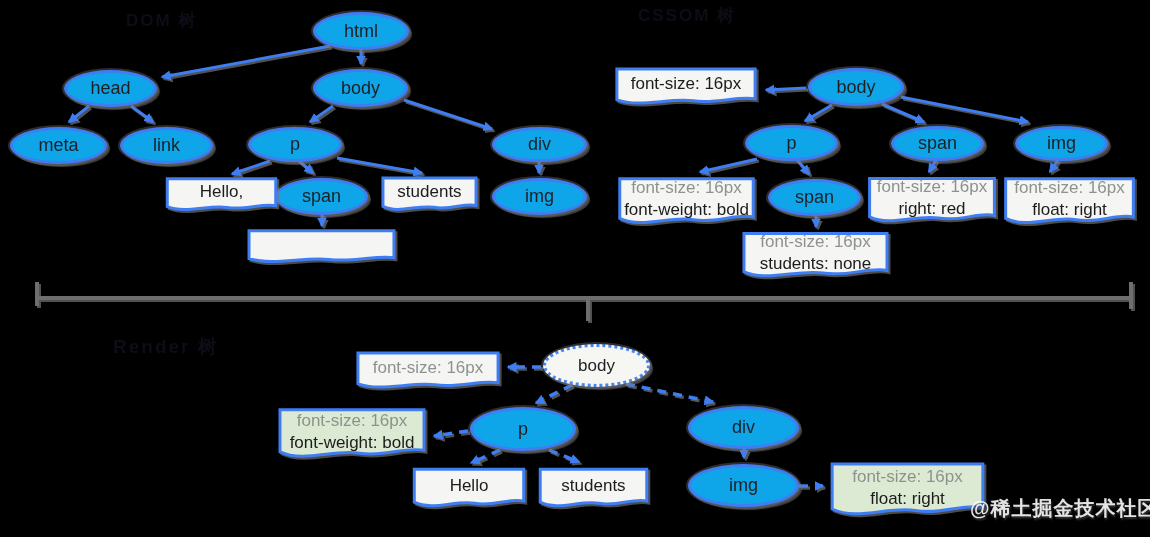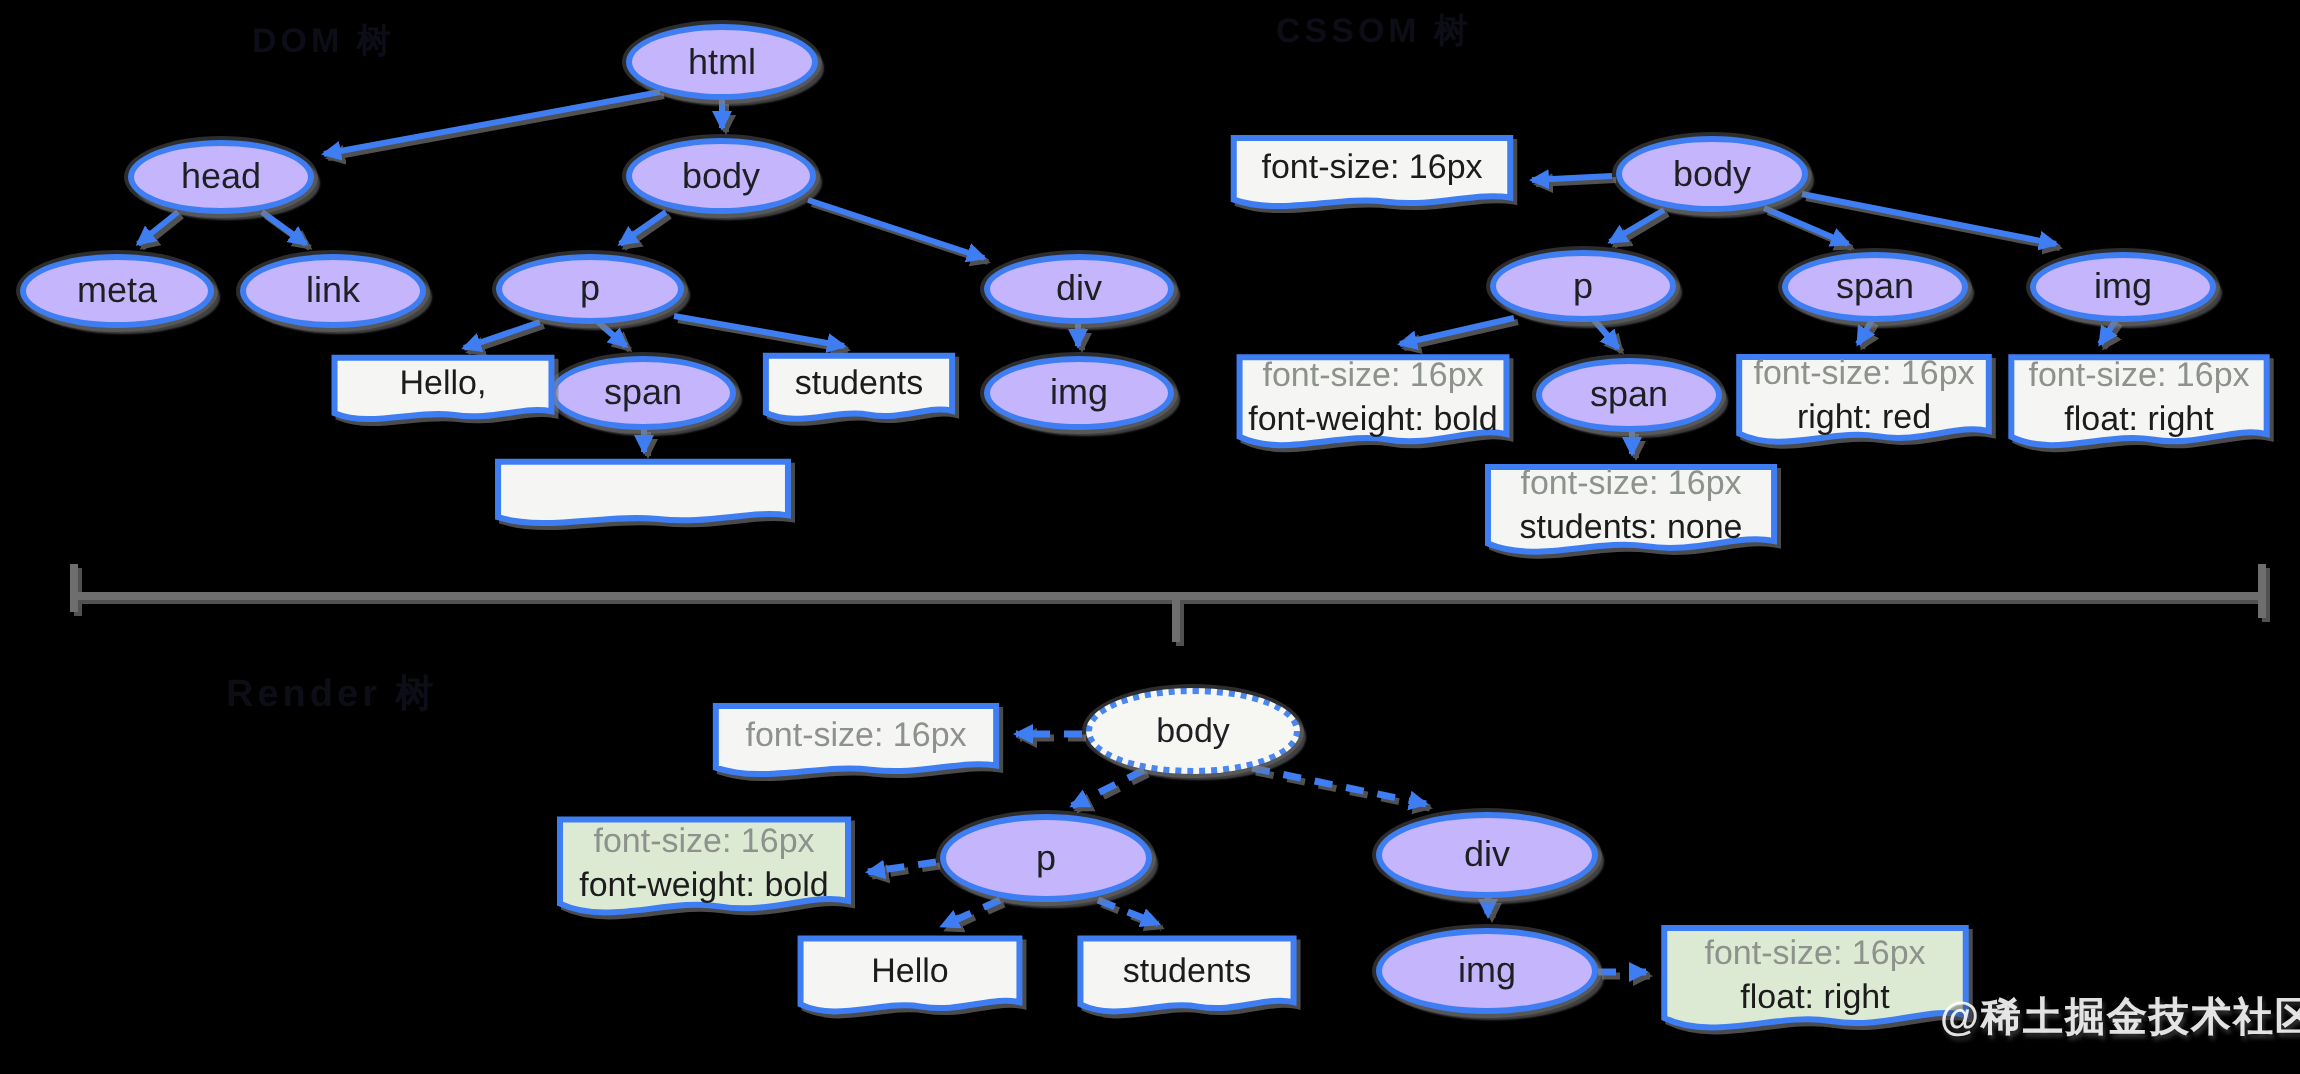--- a/index.html
+++ b/index.html
@@ -8,21 +8,21 @@
     overflow:hidden; font-family:"Liberation Sans", sans-serif;
   }
   
   .edges {
     position:absolute; left:0; top:0; width:1150px; height:537px;
     filter: drop-shadow(2px 2px 0 rgba(125,125,125,0.65));
   }
   
   .node {
     position:absolute; border:3px solid #3f7ef2; border-radius:50%;
-    background:#c4b5fd; display:flex; align-items:center; justify-content:center;
+    background:#0ea5e9; display:flex; align-items:center; justify-content:center;
     font-size:18px; color:#1e2023; box-sizing:border-box;
     box-shadow: 0 0 0 2px rgba(128,128,128,0.35), 3px 3px 1px rgba(120,120,120,0.55);
   }
   .node-dashed {
     background:#f6f6f3; border:3px dotted #4a86f0; font-size:17px;
   }
   
   .note { position:absolute; box-sizing:border-box;
     filter: drop-shadow(2.5px 2.5px 0 rgba(125,125,125,0.6));
   }
@@ -262,21 +262,21 @@
     <svg class="shape" viewBox="0 0 100 40" preserveAspectRatio="none">
         <path class="bg" d="M2,2 H98 V31 C86,28 72,36 55,33 C38,30 18,40 2,32 Z"></path>
         <path class="edge" vector-effect="non-scaling-stroke" d="M2,2 H98 V31 C86,28 72,36 55,33 C38,30 18,40 2,32 Z"></path>
       </svg>
     <div class="txt">
         <span class="gray">font-size: 16px</span>
         <span>float: right</span>
       </div>
   </div>
 
-  <div class="note note-white" style="left:398px; top:467px; width:114px; height:44px;">
+  <div class="note note-white" style="left:412px; top:467px; width:114px; height:44px;">
     <svg class="shape" viewBox="0 0 100 40" preserveAspectRatio="none">
         <path class="bg" d="M2,2 H98 V31 C86,28 72,36 55,33 C38,30 18,40 2,32 Z"></path>
         <path class="edge" vector-effect="non-scaling-stroke" d="M2,2 H98 V31 C86,28 72,36 55,33 C38,30 18,40 2,32 Z"></path>
       </svg>
     <div class="txt txt-lg">Hello</div>
   </div>
   <div class="note note-white" style="left:538px; top:467px; width:111px; height:44px;">
     <svg class="shape" viewBox="0 0 100 40" preserveAspectRatio="none">
         <path class="bg" d="M2,2 H98 V31 C86,28 72,36 55,33 C38,30 18,40 2,32 Z"></path>
         <path class="edge" vector-effect="non-scaling-stroke" d="M2,2 H98 V31 C86,28 72,36 55,33 C38,30 18,40 2,32 Z"></path>

